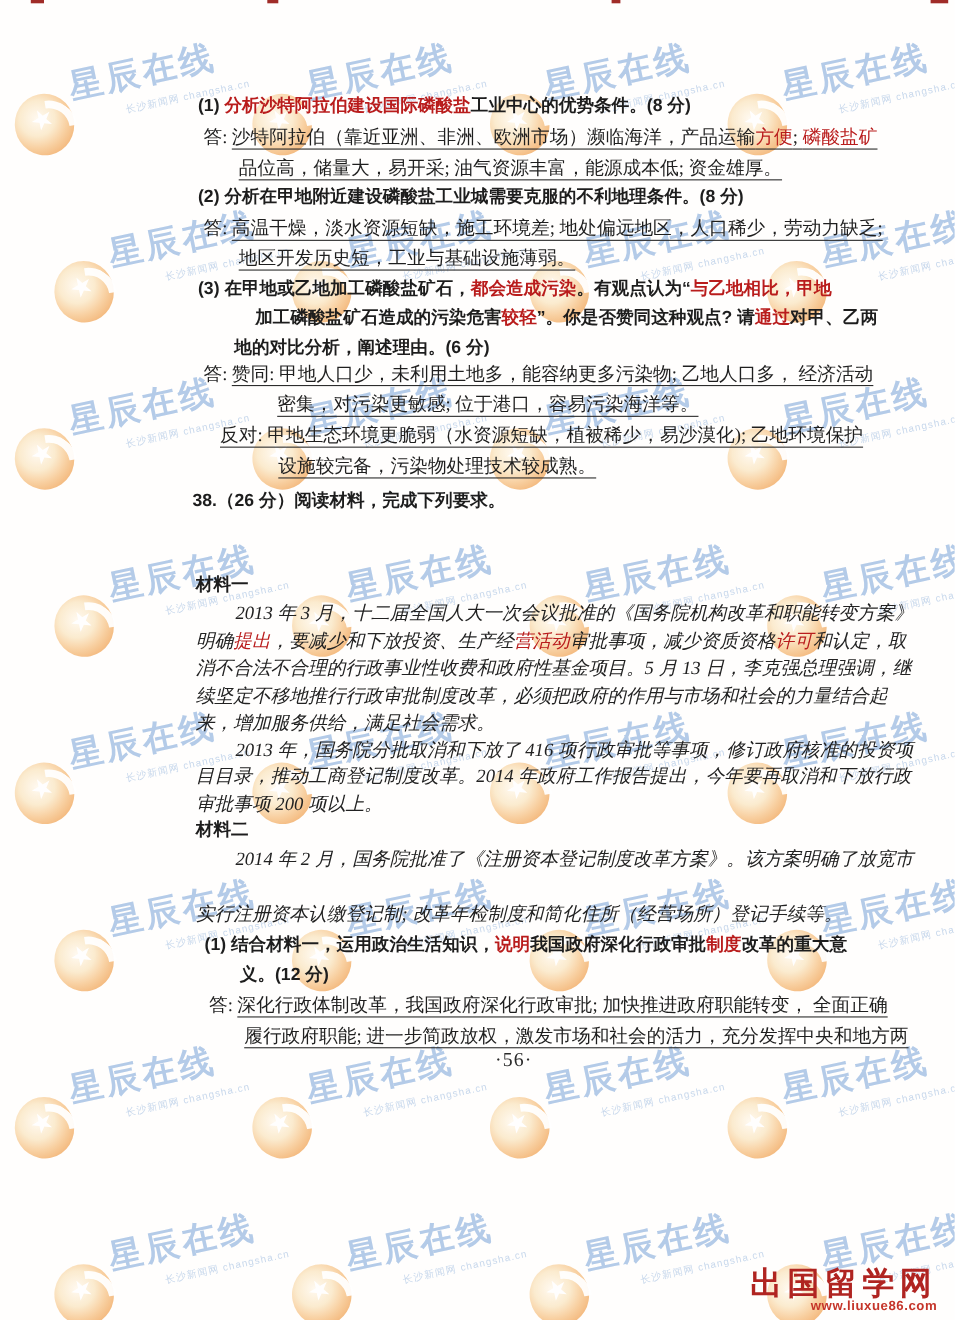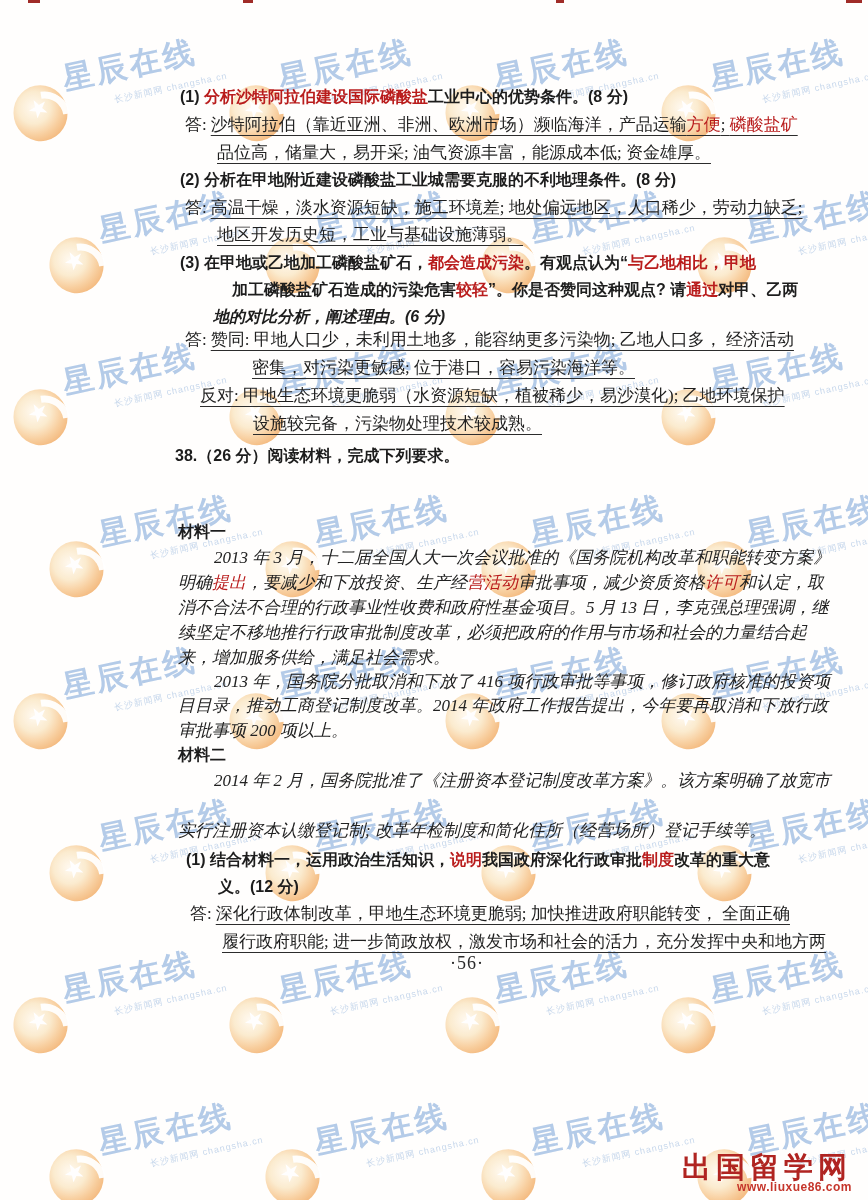--- a/index.html
+++ b/index.html
@@ -298,41 +298,41 @@
 
   <div id="text-layer">
       <div class="tl k-q" style="left: 180px; top: 85px;"><span><span>(1) </span><span class="red">分析沙特阿拉伯建设国际磷酸盐</span><span>工业中心的优势条件。(8 分)</span></span></div>
       <div class="tl k-a" style="left: 185px; top: 113px;"><span class="pfx">答:</span><span class="u"><span>沙特阿拉伯（靠近亚洲、非洲、欧洲市场）濒临海洋，产品运输</span><span class="red">方便</span><span>; </span><span class="red">磷酸盐矿</span></span></div>
       <div class="tl k-ac" style="left: 217px; top: 141px;"><span class="u"><span>品位高，储量大，易开采;  油气资源丰富，能源成本低;  资金雄厚。</span></span></div>
       <div class="tl k-q" style="left: 180px; top: 168px;"><span><span>(2) 分析在甲地附近建设磷酸盐工业城需要克服的不利地理条件。(8 分)</span></span></div>
       <div class="tl k-a" style="left: 185px; top: 196px;"><span class="pfx">答:</span><span class="u"><span>高温干燥，淡水资源短缺，施工环境差; 地处偏远地区，人口稀少，劳动力缺乏;</span></span></div>
       <div class="tl k-ac" style="left: 217px; top: 223px;"><span class="u"><span>地区开发历史短，工业与基础设施薄弱。</span></span></div>
       <div class="tl k-q" style="left: 180px; top: 251px;"><span><span>(3) 在甲地或乙地加工磷酸盐矿石，</span><span class="red">都会造成污染</span><span>。有观点认为“</span><span class="red">与乙地相比，甲地</span></span></div>
       <div class="tl k-qc" style="left: 213px; top: 278px; margin-left: 19px;"><span><span>加工磷酸盐矿石造成的污染危害</span><span class="red">较轻</span><span>”。你是否赞同这种观点? 请</span><span class="red">通过</span><span>对甲、乙两</span></span></div>
-      <div class="tl k-qc" style="left: 213px; top: 305px; font-style: italic;"><span><span>地的对比分析，阐述理由。(6 分)</span></span></div>
+      <div class="tl k-qc" style="left: 213px; top: 305px;"><span><span>地的对比分析，阐述理由。(6 分)</span></span></div>
       <div class="tl k-a" style="left: 185px; top: 328px;"><span class="pfx">答:</span><span class="u"><span>赞同: 甲地人口少，未利用土地多，能容纳更多污染物;  乙地人口多， 经济活动</span></span></div>
       <div class="tl k-ac" style="left: 252px; top: 356px;"><span class="u"><span>密集，对污染更敏感; 位于港口，容易污染海洋等。</span></span></div>
       <div class="tl k-a" style="left: 200px; top: 384px;"><span class="u"><span>反对: 甲地生态环境更脆弱（水资源短缺，植被稀少，易沙漠化);  乙地环境保护</span></span></div>
       <div class="tl k-ac" style="left: 253px; top: 412px;"><span class="u"><span>设施较完备，污染物处理技术较成熟。</span></span></div>
       <div class="tl k-q" style="left: 175px; top: 444px;"><span><span>38.（26 分）阅读材料，完成下列要求。</span></span></div>
       <div class="tl k-mh" style="left: 178px; top: 520px;"><span><span>材料一</span></span></div>
       <div class="tl k-m" style="left: 214px; top: 546px;"><span><span>2013 年 3 月，十二届全国人大一次会议批准的《国务院机构改革和职能转变方案》</span></span></div>
       <div class="tl k-m" style="left: 178px; top: 571px;"><span><span>明确</span><span class="red">提出</span><span>，要减少和下放投资、生产经</span><span class="red">营活动</span><span>审批事项，减少资质资格</span><span class="red">许可</span><span>和认定，取</span></span></div>
       <div class="tl k-m" style="left: 178px; top: 596px;"><span><span>消不合法不合理的行政事业性收费和政府性基金项目。5 月 13 日，李克强总理强调，继</span></span></div>
       <div class="tl k-m" style="left: 178px; top: 621px;"><span><span>续坚定不移地推行行政审批制度改革，必须把政府的作用与市场和社会的力量结合起</span></span></div>
       <div class="tl k-m" style="left: 178px; top: 646px;"><span><span>来，增加服务供给，满足社会需求。</span></span></div>
       <div class="tl k-m" style="left: 214px; top: 670px;"><span><span>2013 年，国务院分批取消和下放了 416 项行政审批等事项，修订政府核准的投资项</span></span></div>
       <div class="tl k-m" style="left: 178px; top: 694px;"><span><span>目目录，推动工商登记制度改革。2014 年政府工作报告提出，今年要再取消和下放行政</span></span></div>
       <div class="tl k-m" style="left: 178px; top: 719px;"><span><span>审批事项 200 项以上。</span></span></div>
       <div class="tl k-mh" style="left: 178px; top: 743px;"><span><span>材料二</span></span></div>
       <div class="tl k-m" style="left: 214px; top: 769px;"><span><span>2014 年 2 月，国务院批准了《注册资本登记制度改革方案》。该方案明确了放宽市</span></span></div>
       <div class="tl k-m" style="left: 178px; top: 819px; text-align: right;"><span><span>实行注册资本认缴登记制;  改革年检制度和简化住所（经营场所）登记手续等。</span></span></div>
       <div class="tl k-q" style="left: 186px; top: 848px;"><span><span>(1) 结合材料一，运用政治生活知识，</span><span class="red">说明</span><span>我国政府深化行政审批</span><span class="red">制度</span><span>改革的重大意</span></span></div>
       <div class="tl k-qc" style="left: 218px; top: 875px;"><span><span>义。(12 分)</span></span></div>
-      <div class="tl k-a" style="left: 190px; top: 902px;"><span class="pfx">答:</span><span class="u"><span>深化行政体制改革，甲地生态环境更脆弱;  加快推进政府职能转变， 全面正确</span></span></div>
+      <div class="tl k-a" style="left: 190px; top: 902px;"><span class="pfx">答:</span><span class="u"><span>深化行政体制改革，我国政府深化行政审批;  加快推进政府职能转变， 全面正确</span></span></div>
       <div class="tl k-ac" style="left: 222px; top: 930px;"><span class="u"><span>履行政府职能; 进一步简政放权，激发市场和社会的活力，充分发挥中央和地方两</span></span></div>
     </div>
 
   <div class="page-number">·56·</div>
 
   <div class="brand">
     <div class="brand-name">出国留学网</div>
     <div class="brand-url">www.liuxue86.com</div>
   </div>
 

